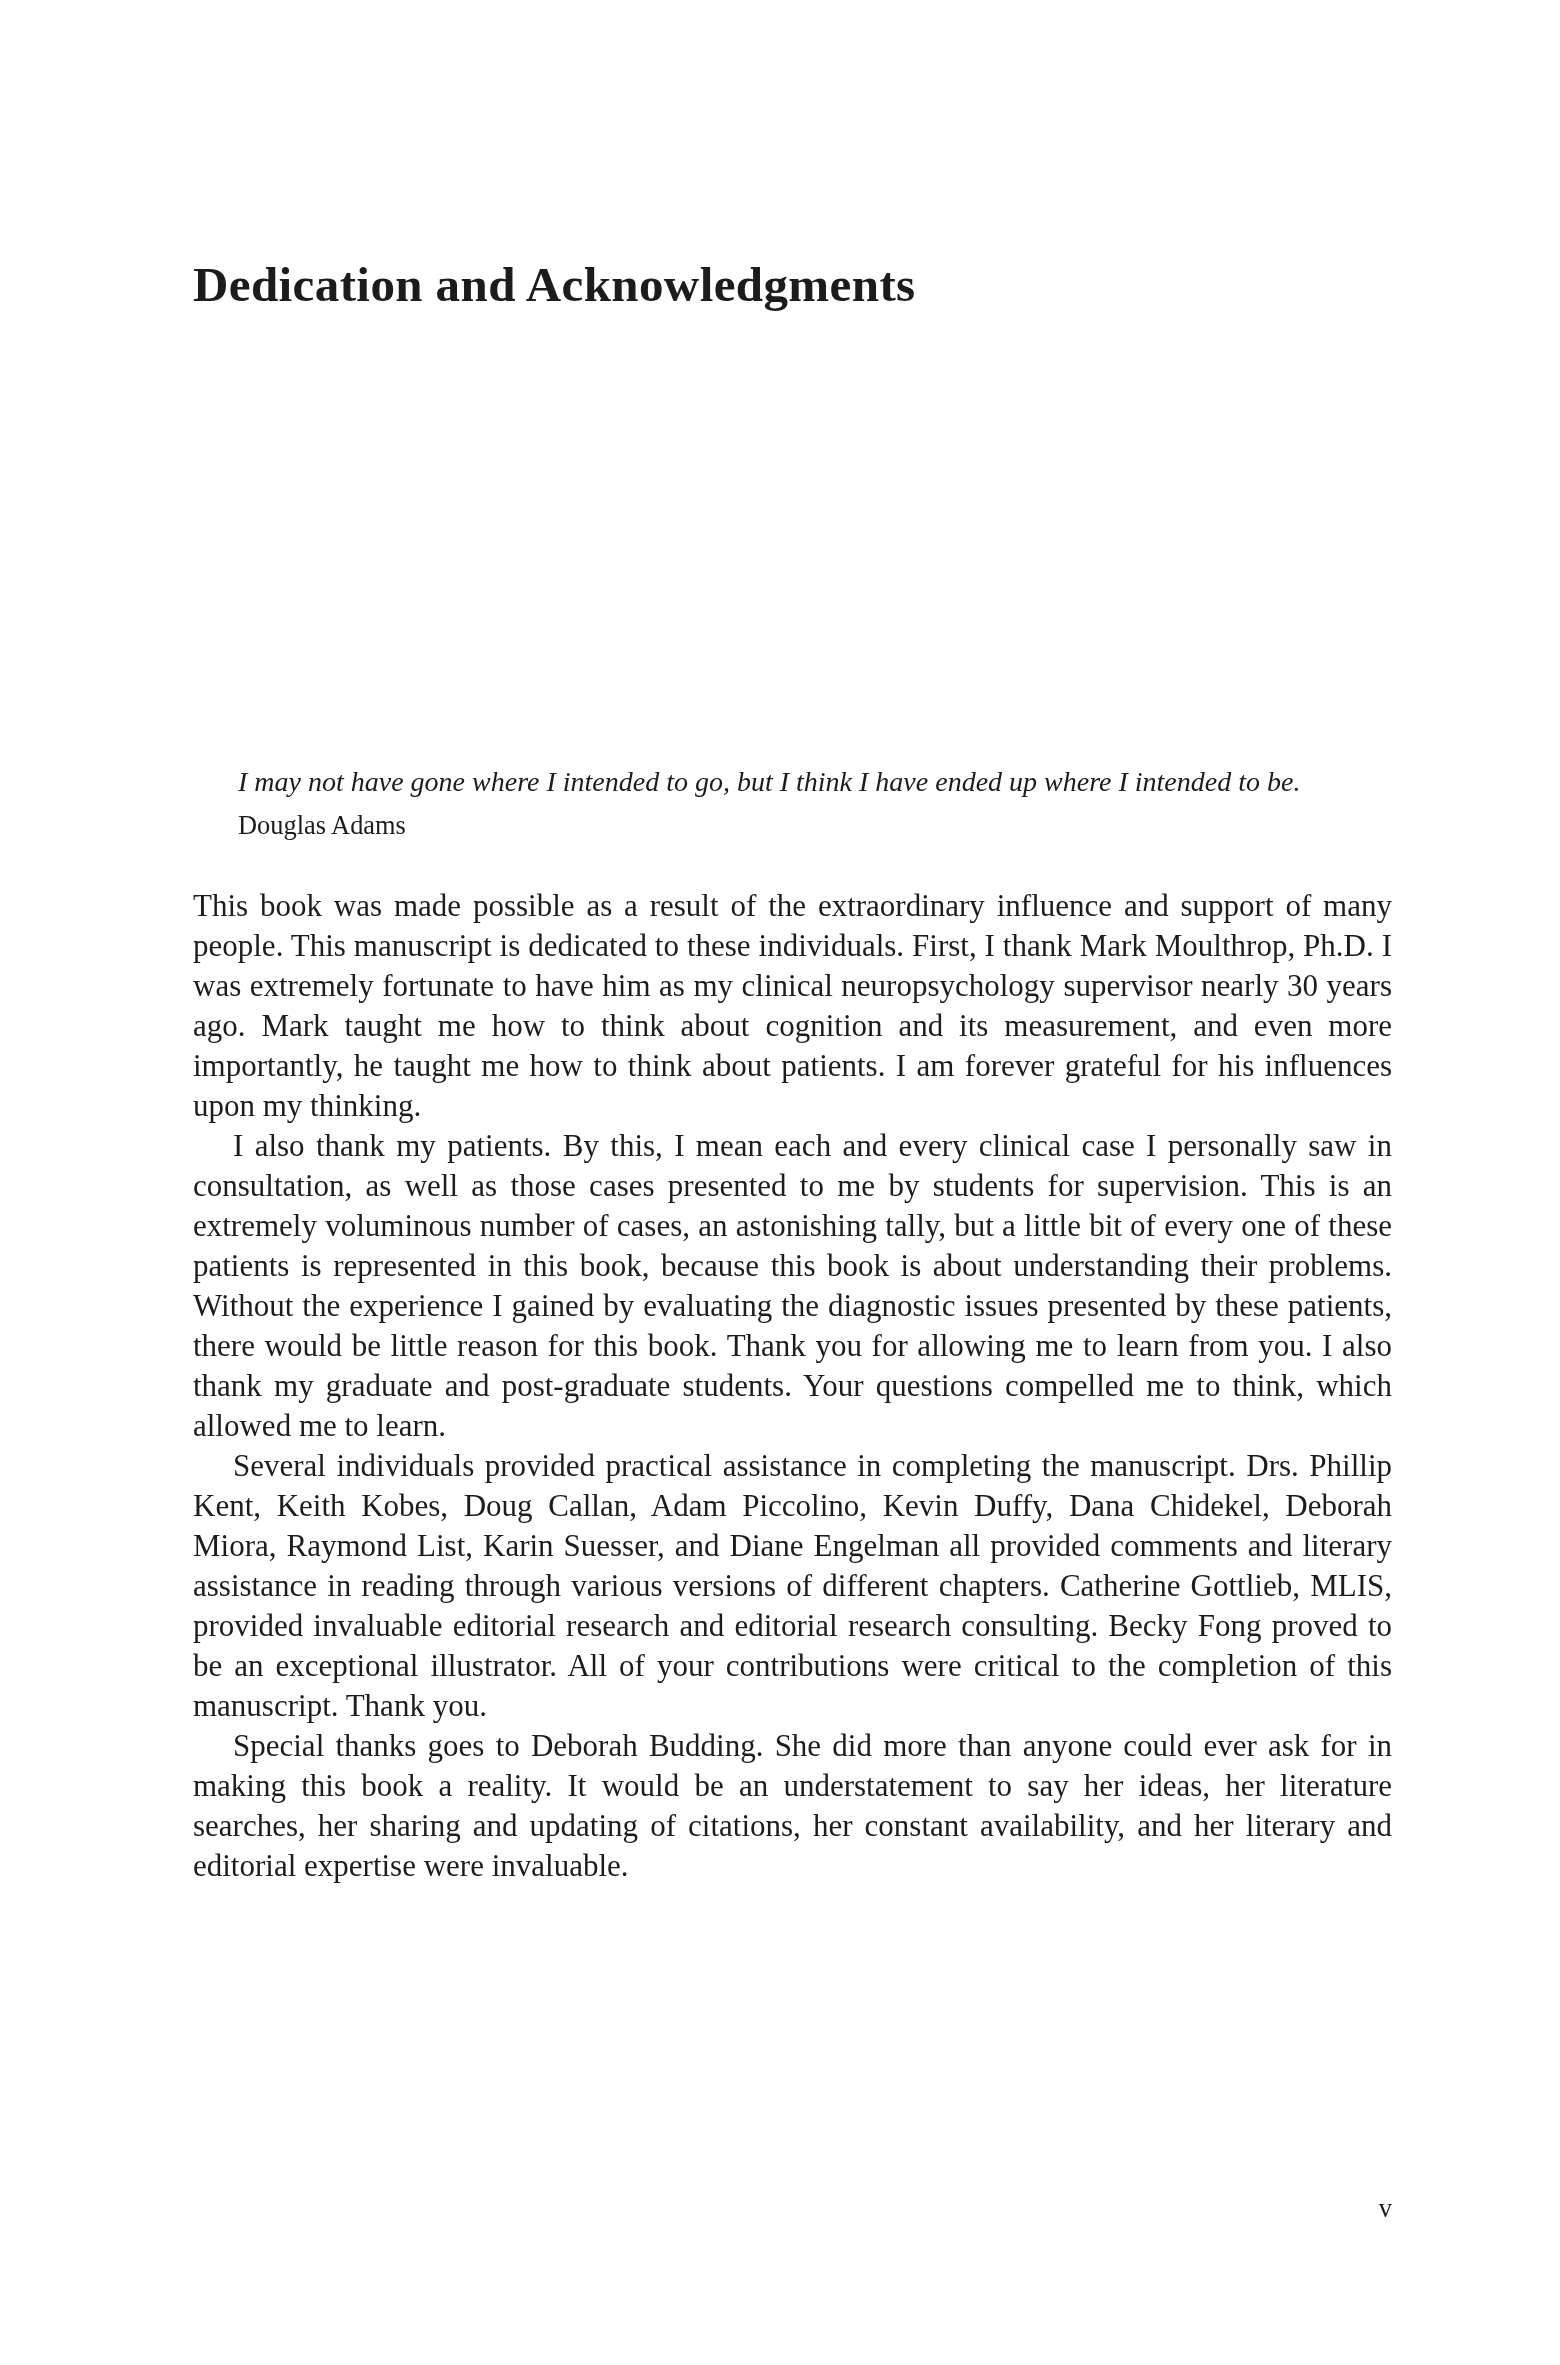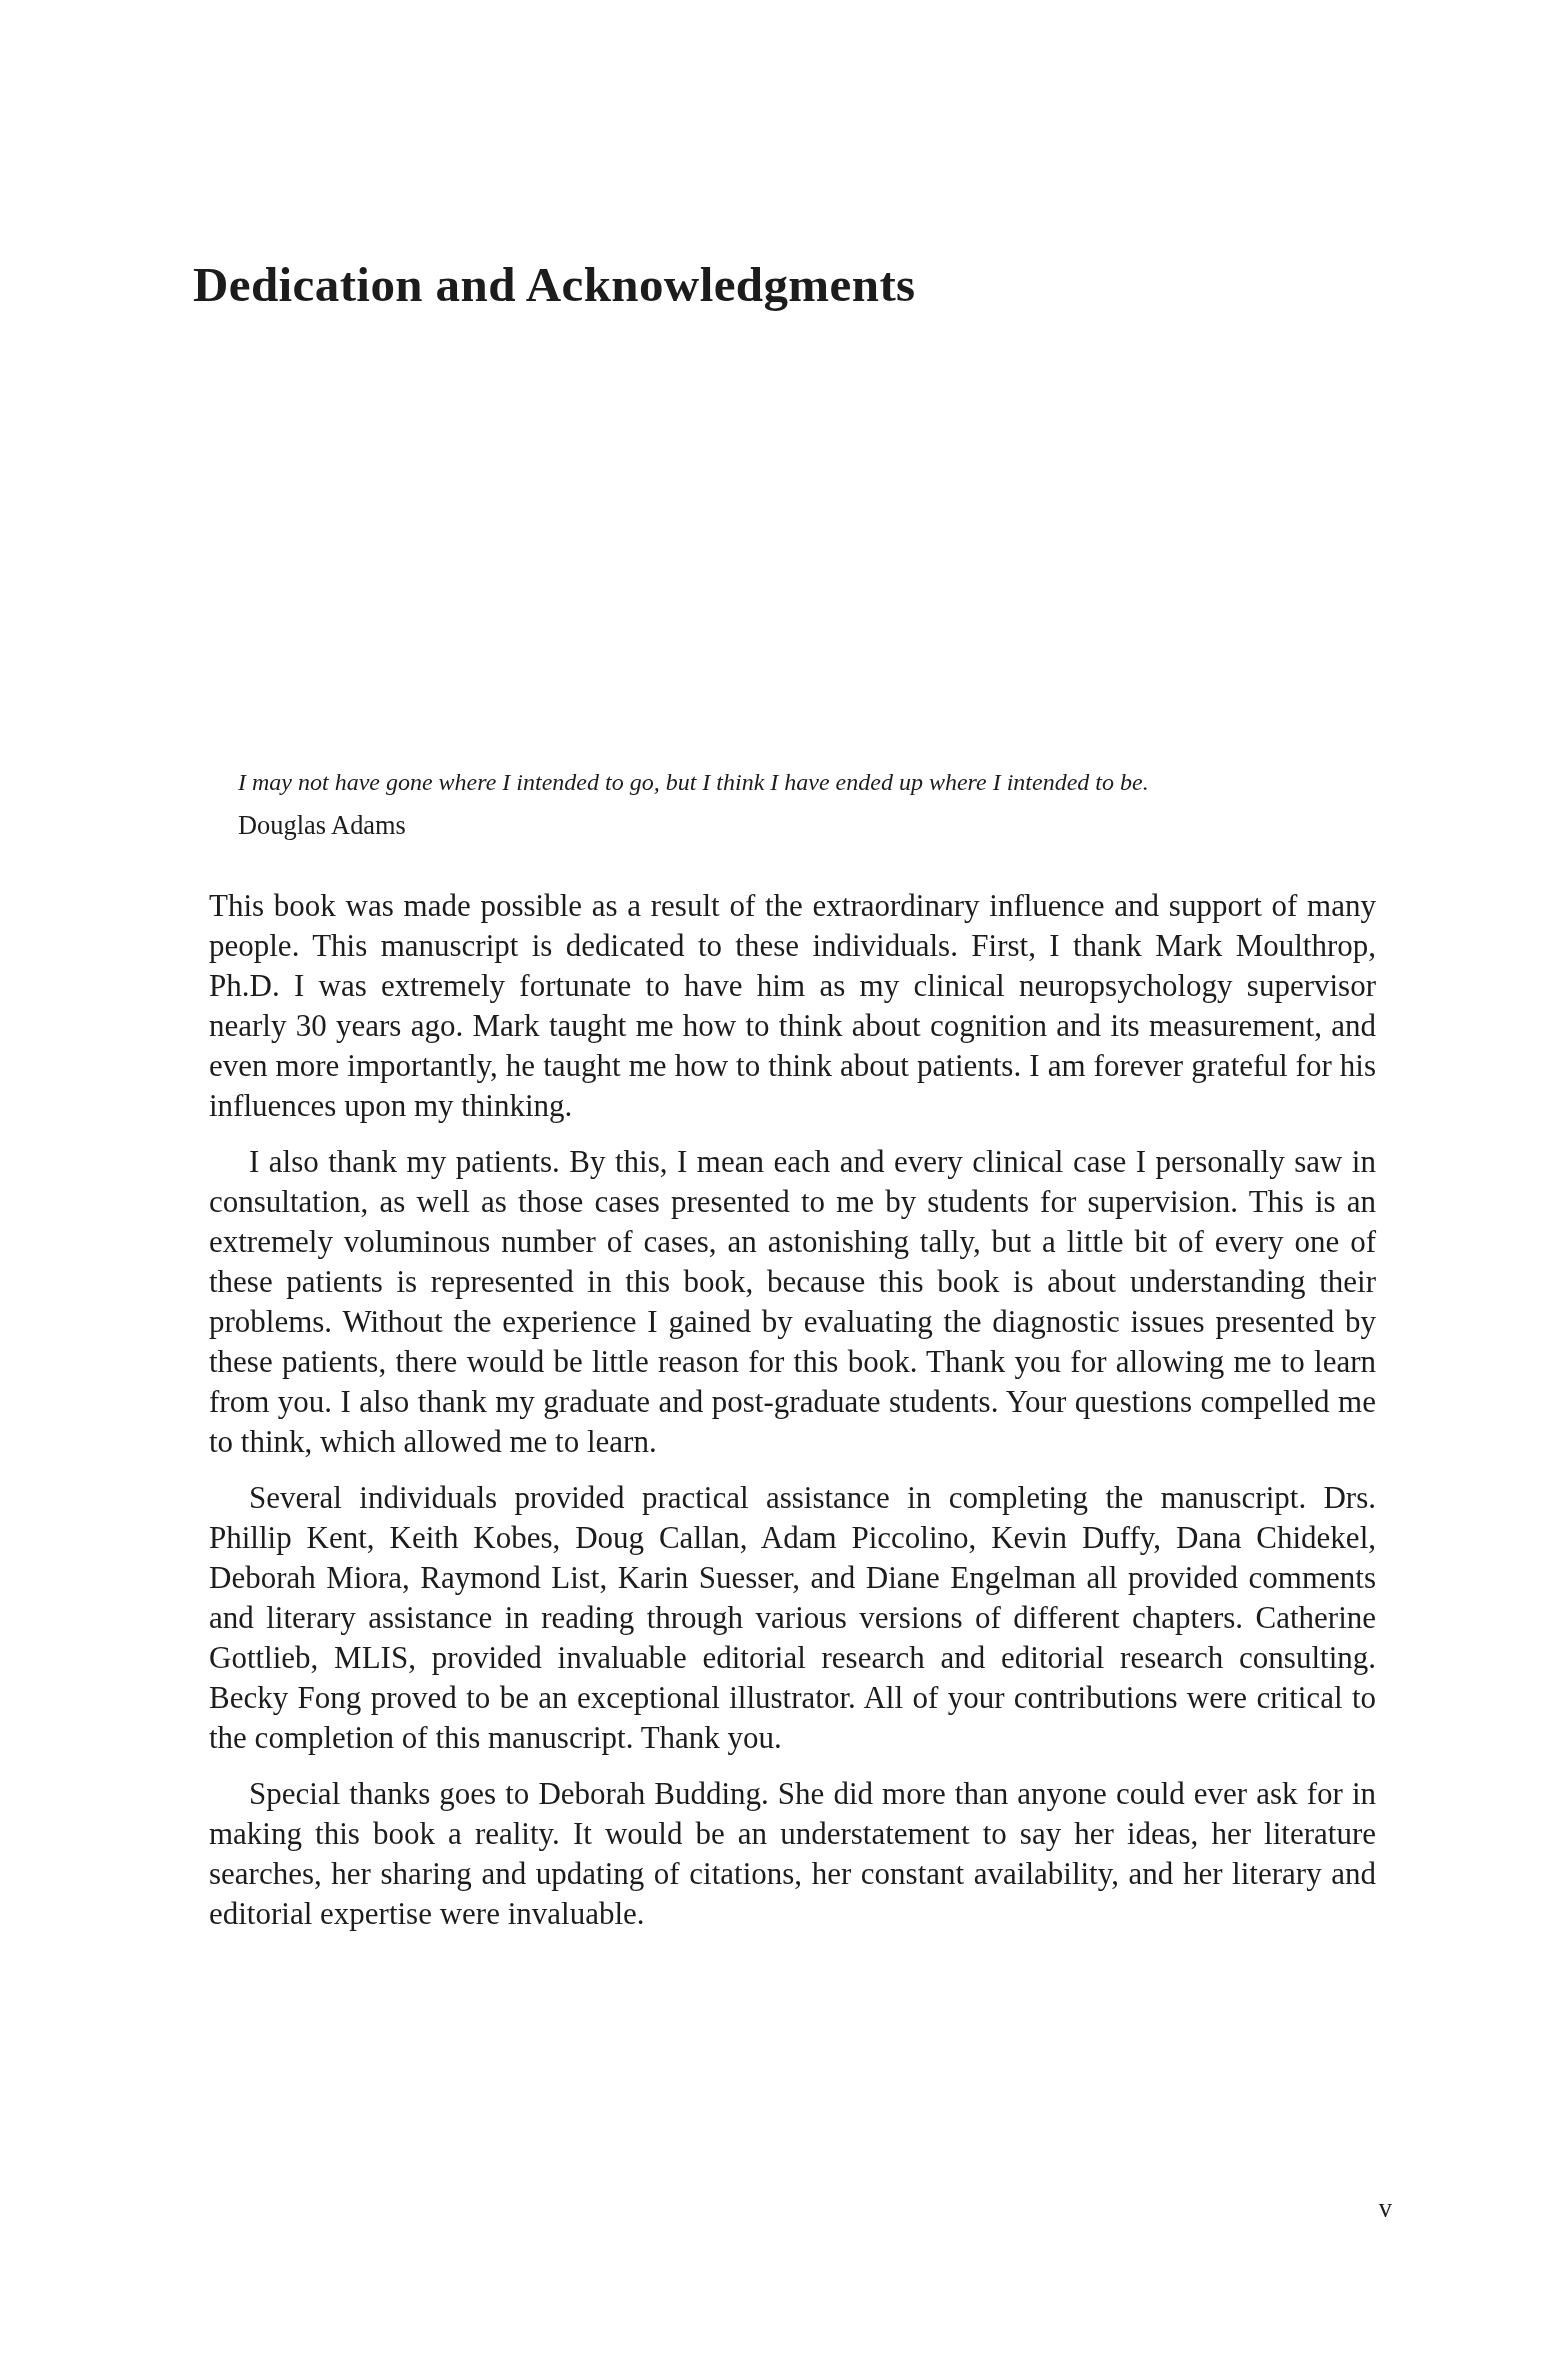--- a/index.html
+++ b/index.html
@@ -30,39 +30,39 @@
     letter-spacing: 0.4px;
   }
   .epigraph {
     margin-top: 452px;
     margin-left: 45px;
     margin-right: 47px;
   }
   .epigraph-quote {
     margin: 0;
     font-style: italic;
-    font-size: 24px;
+    font-size: 28px;
     line-height: 34px;
     text-align: left;
   }
   .epigraph-attribution {
     margin: 8.5px 0 0 0;
     font-style: normal;
     font-size: 26.4px;
     line-height: 34px;
     text-align: left;
   }
   .body-text {
     margin-top: 44px;
     font-size: 31px;
     line-height: 40px;
     text-align: justify;
   }
   .body-text p {
-    margin: 16px;
+    margin: 0;
   }
   .body-text p + p {
     text-indent: 40px;
   }
   .page-number {
     position: absolute;
     right: 168px;
     bottom: 145px;
     font-size: 26.4px;
     line-height: 1;

